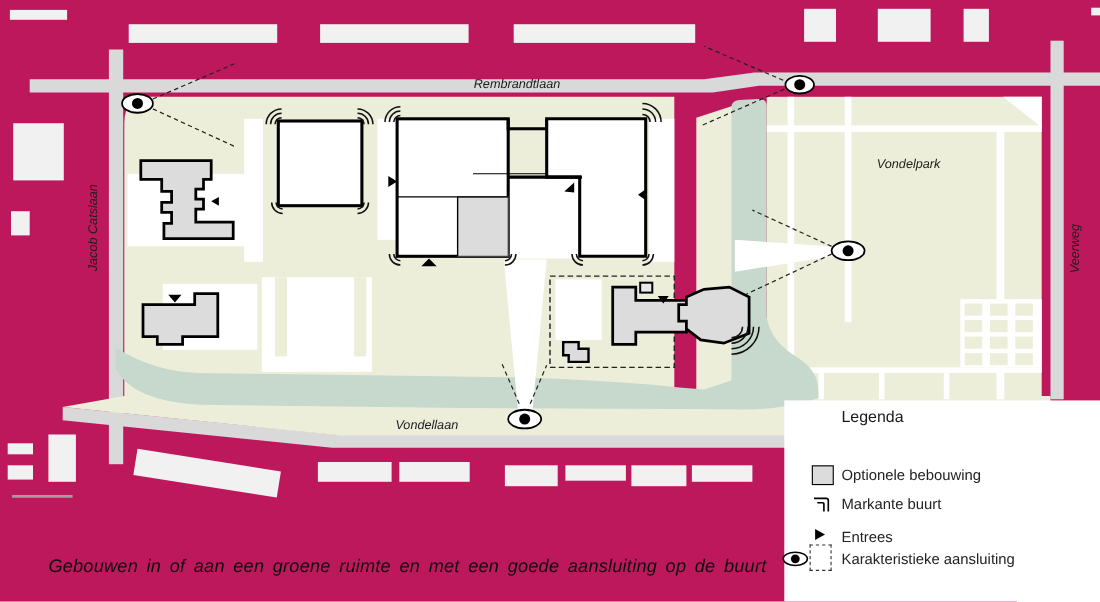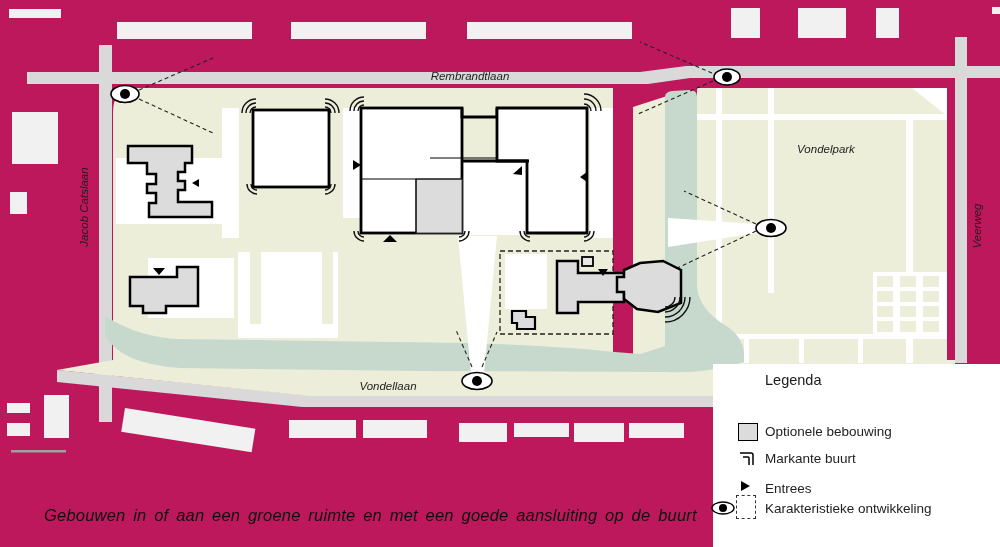--- a/index.html
+++ b/index.html
@@ -222,20 +222,20 @@
     <span class="icon-entree"></span>
     <span class="txt">Entrees</span>
   </div>
 
   <div class="lrow" style="top:134px">
     <svg class="icon-eye" width="26" height="16">
       <ellipse cx="13" cy="8" rx="11" ry="6" fill="#fff" stroke="#000" stroke-width="1.4"></ellipse>
       <circle cx="13" cy="8" r="4" fill="#000"></circle>
     </svg>
     <span class="icon-dashbox"></span>
-    <span class="txt">Karakteristieke ontwikkeling</span>
+    <span class="txt">Karakteristieke aansluiting</span>
   </div>
 
 </div>
 
 <div id="caption">Gebouwen in of aan een groene ruimte en met een goede aansluiting op de buurt</div>
 
 </div>
 
 </body></html>

